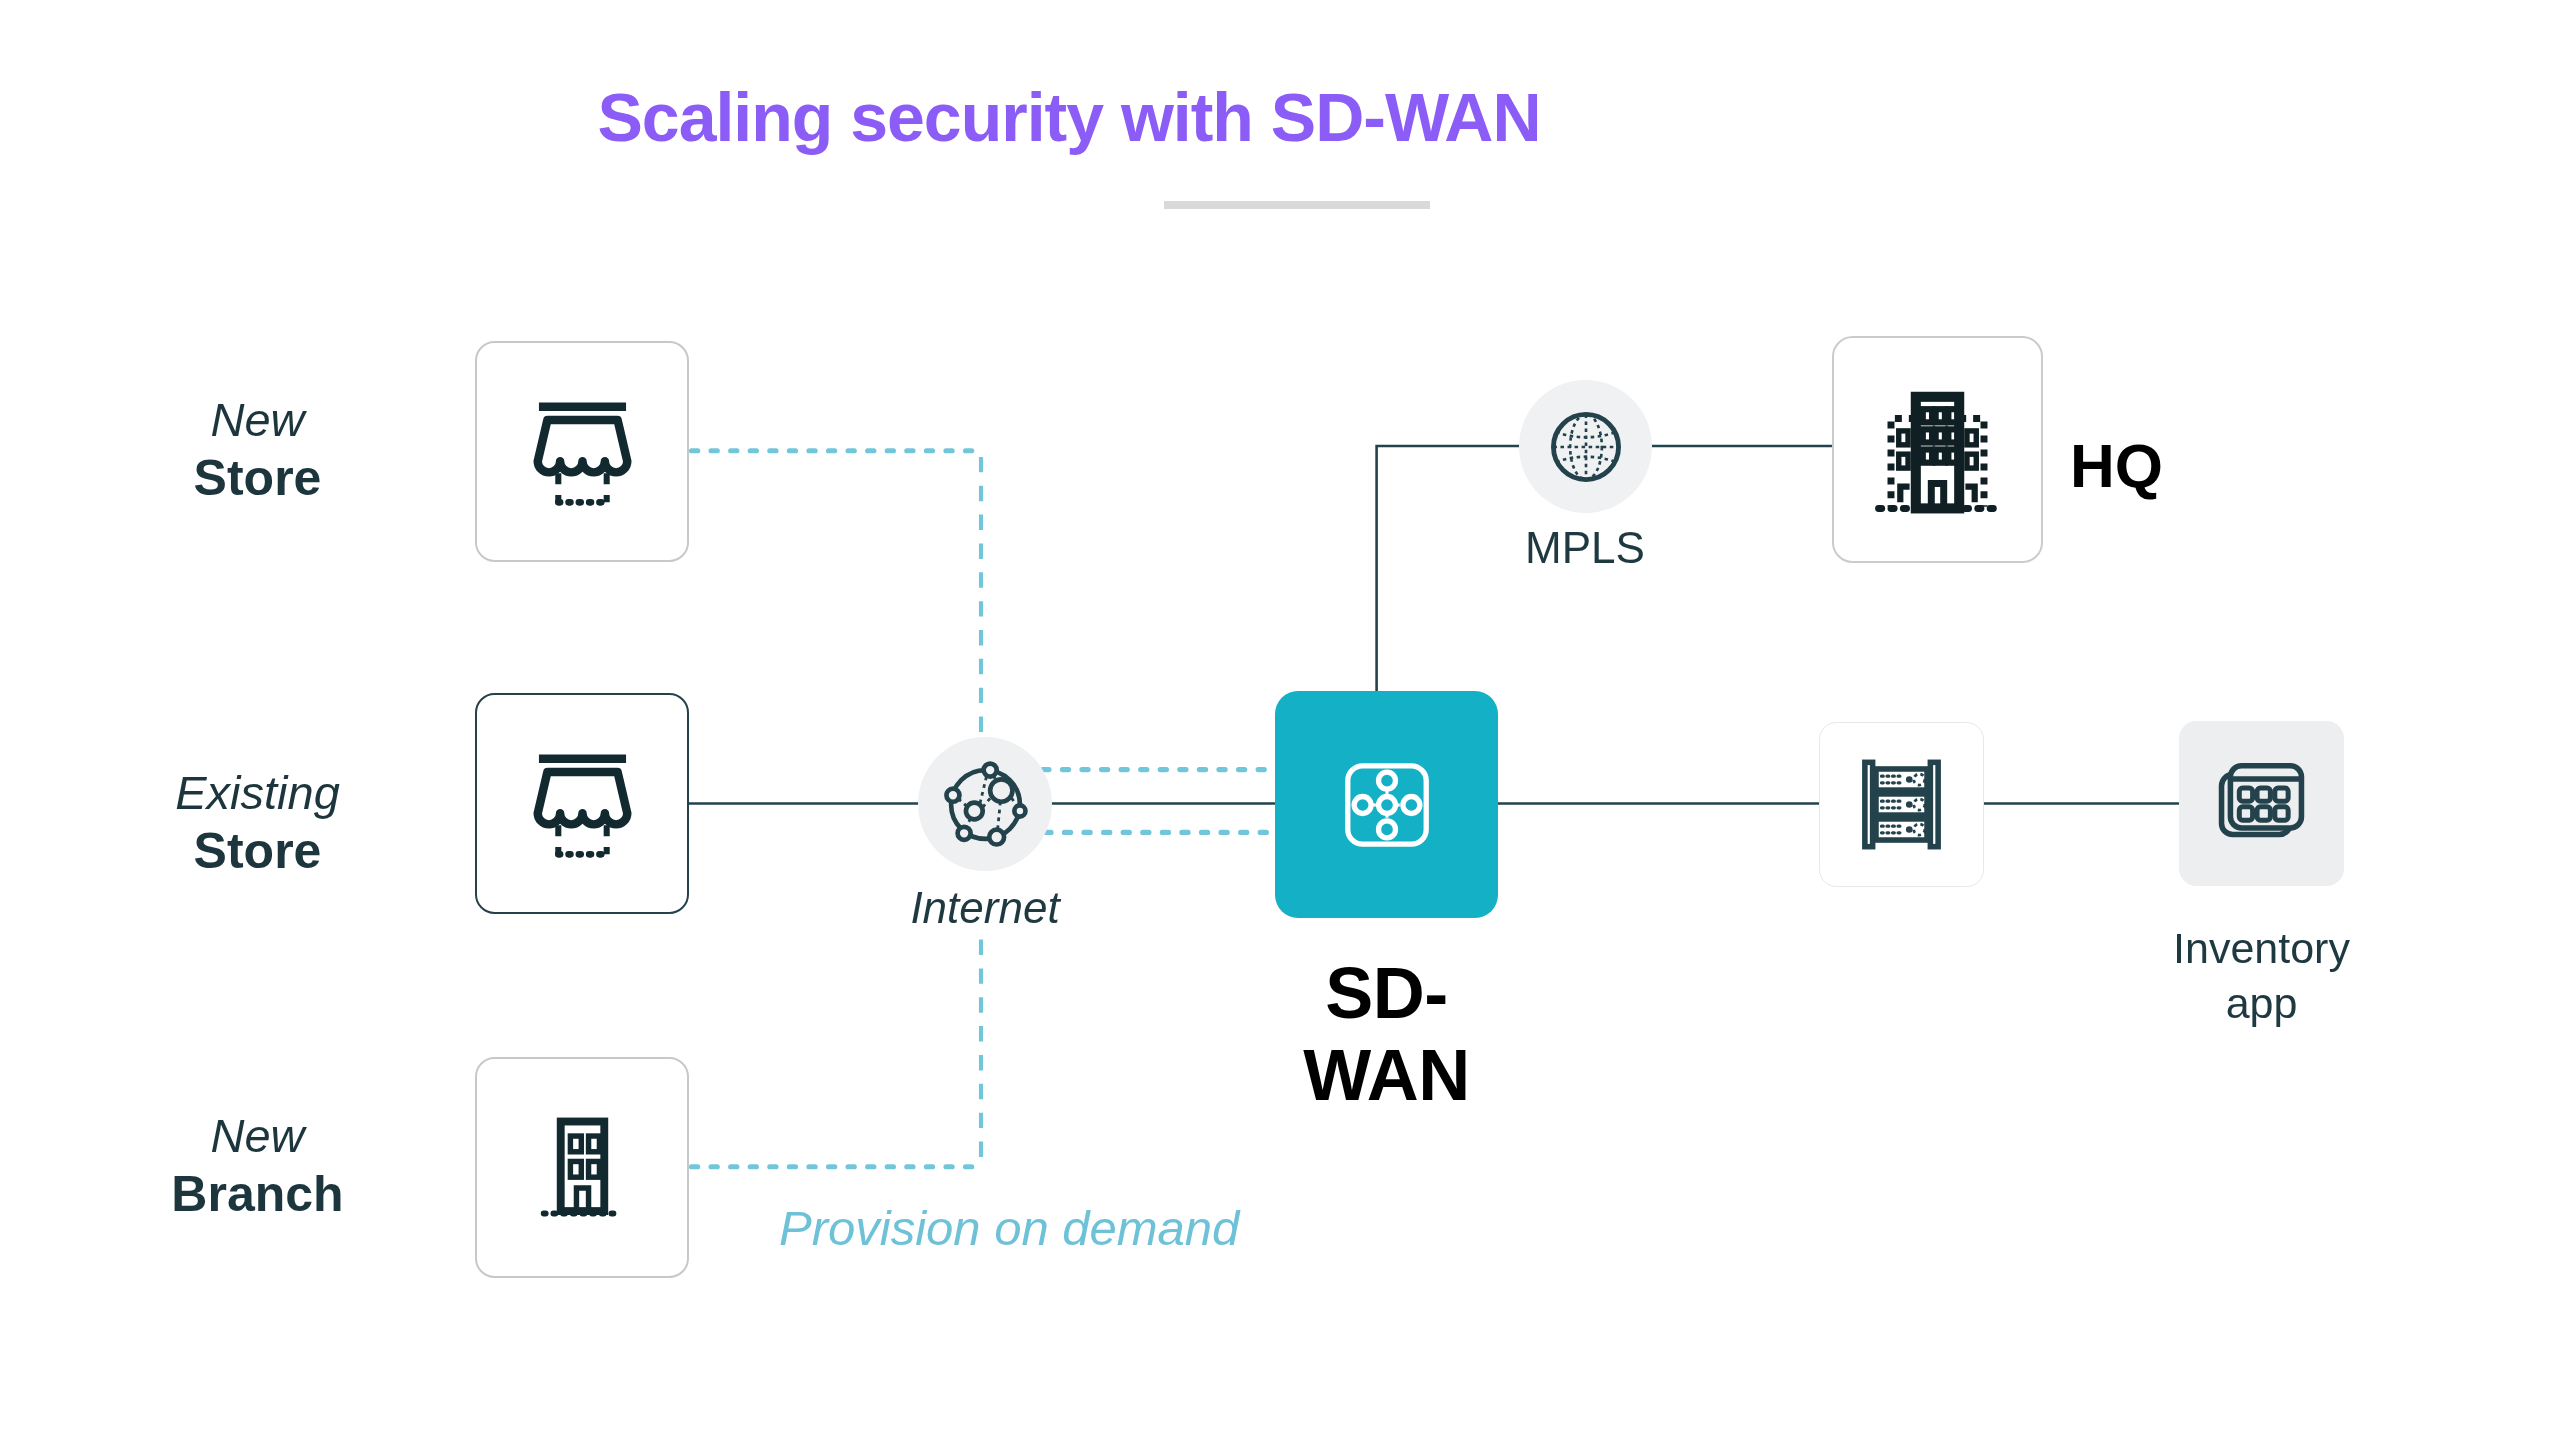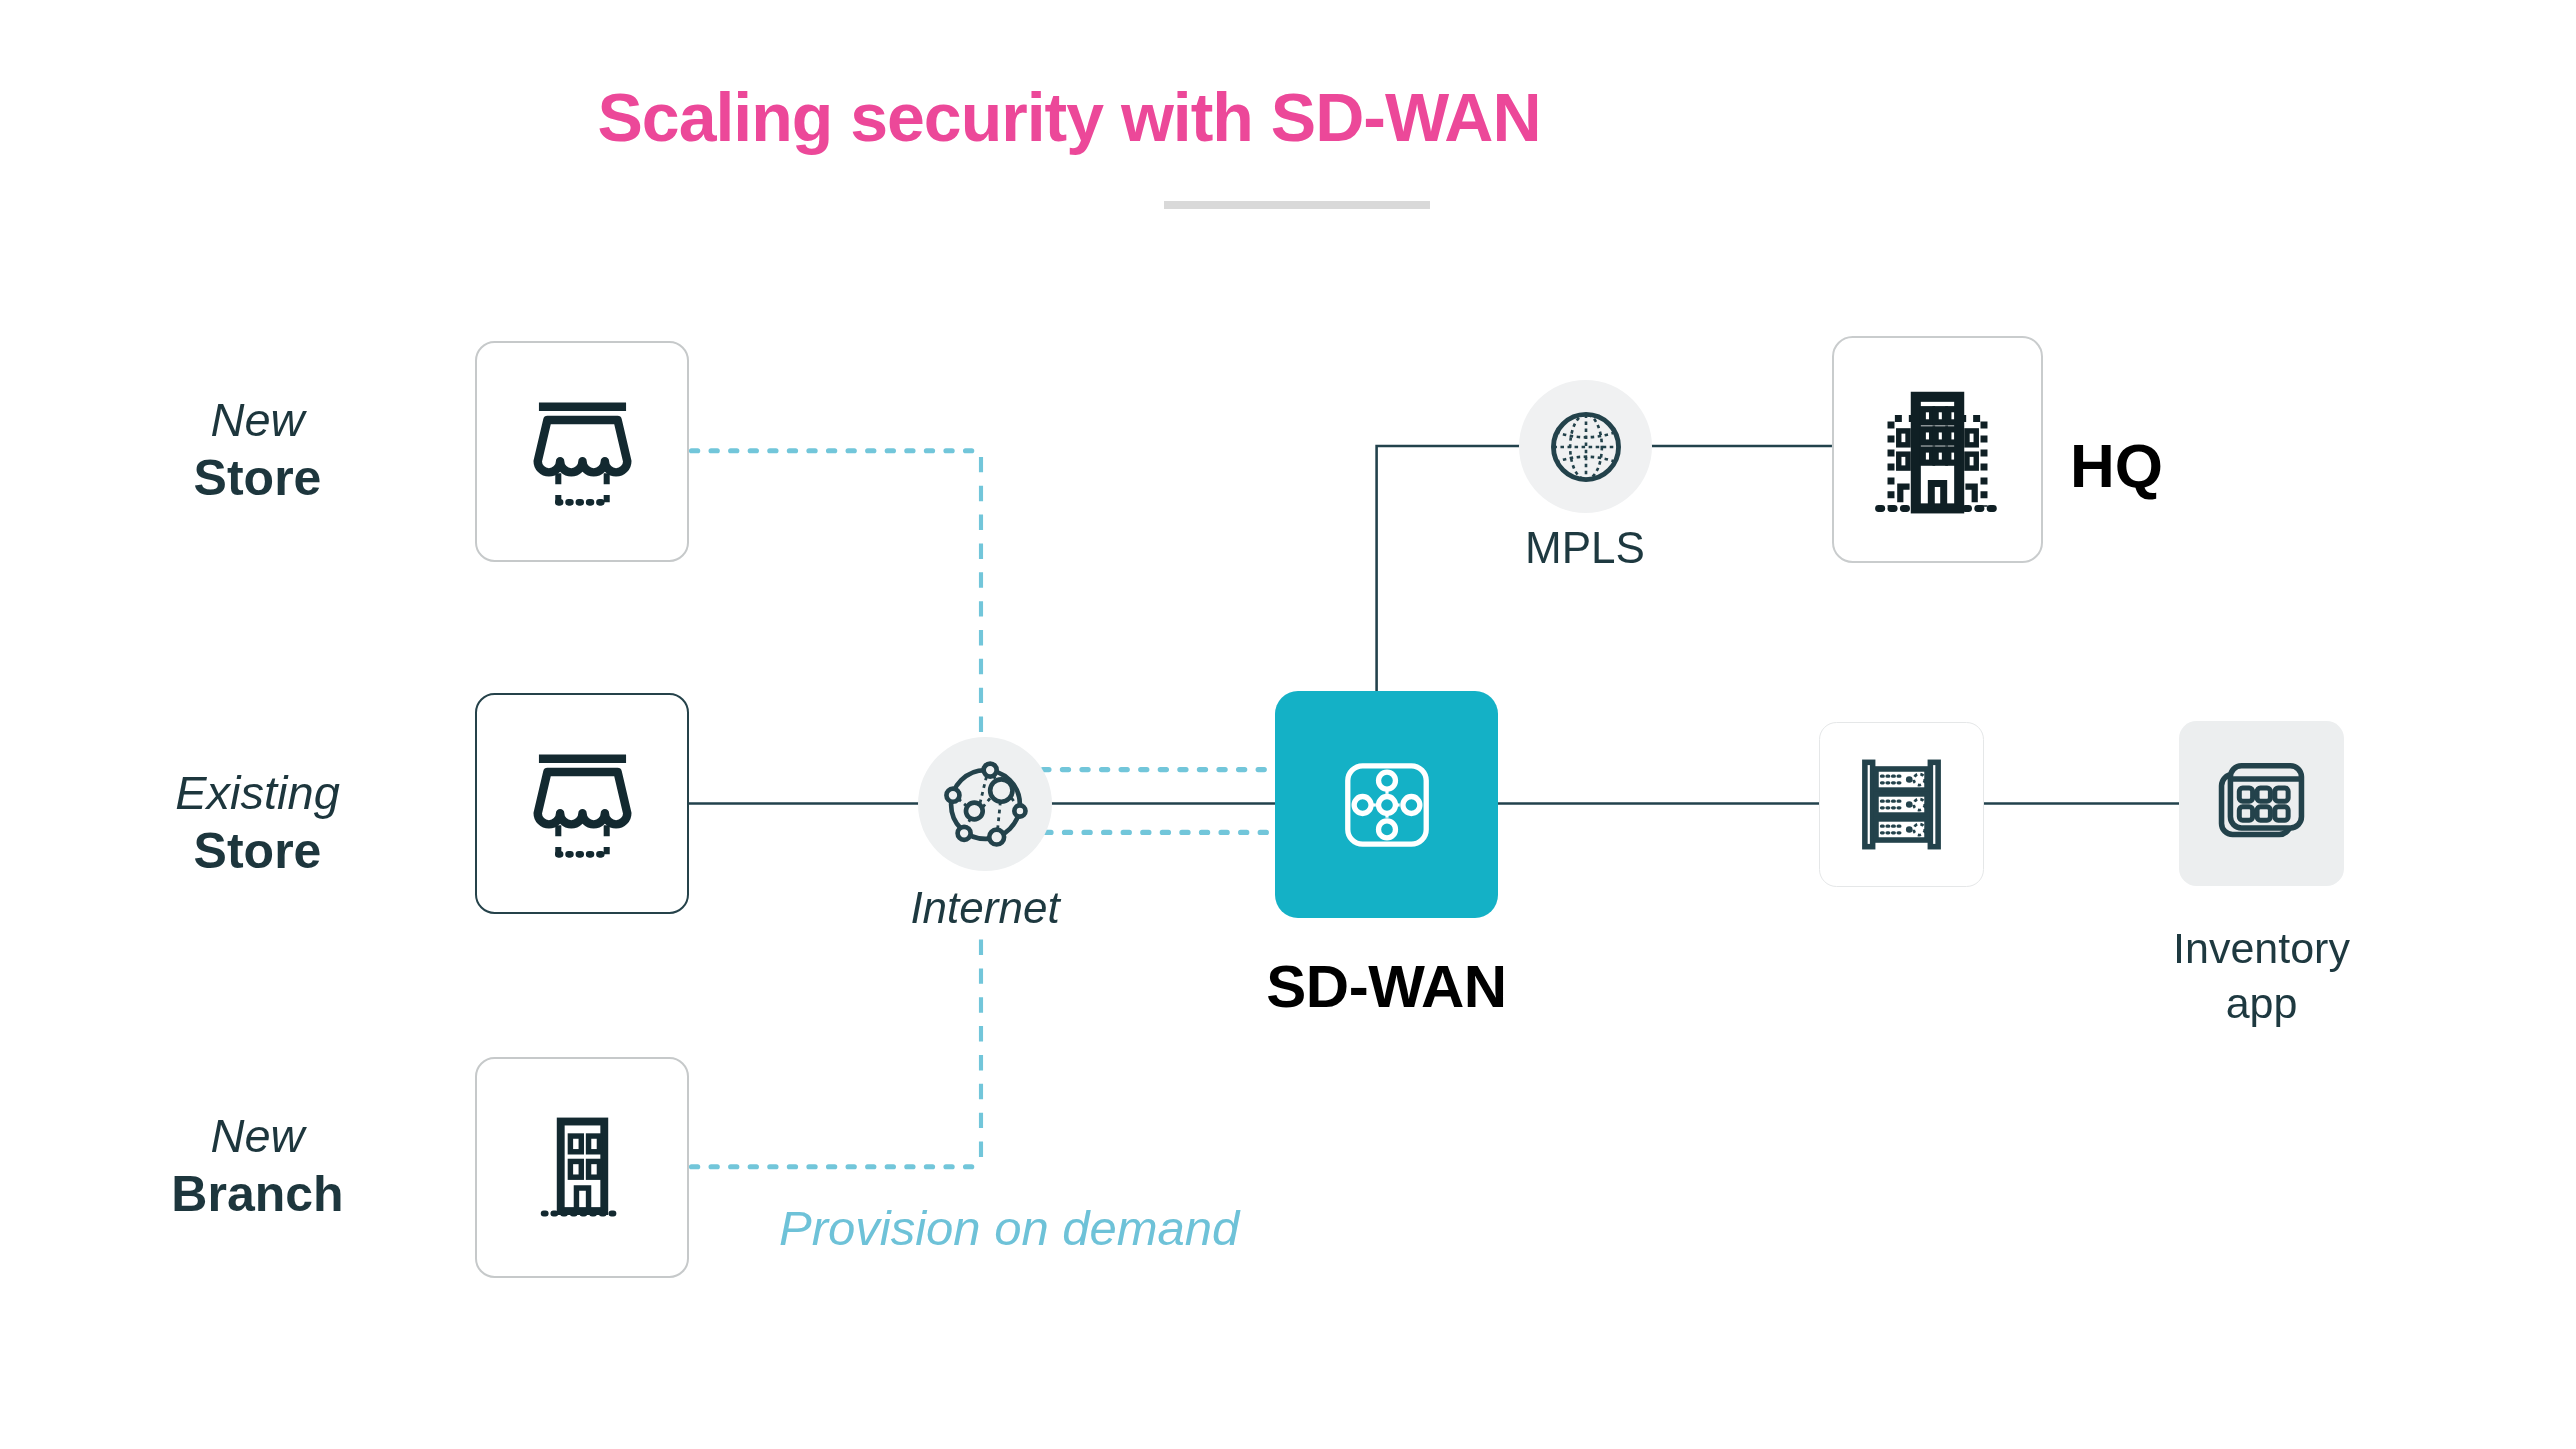--- a/index.html
+++ b/index.html
@@ -15,21 +15,21 @@
   .title{
     position:absolute;
     left:0; top:152;
     top:78px;
     width:2138px;
     margin:0;
     text-align:center;
     font-size:68px;
     font-weight:bold;
     letter-spacing:-1px;
-    color:#ec4899;
+    color:#8b5cf6;
   }
   .title-underline{
     position:absolute;
     left:1164px; top:201px;
     width:266px; height:7.7px;
     background:#d9d9d9;
   }
   
   .connections{
     position:absolute; left:0; top:0;
@@ -95,21 +95,21 @@
   }
   .internet-label{left:882px; top:883px; width:206px;font-style:italic;}
   .mpls-label{left:1482px; top:523px; width:206px;}
   .datacenter-label{left:1747px; top:921px; width:309px; font-size:43px;}
   .inventory-label{left:2107px; top:921px; width:309px; font-size:43px; line-height:55px;}
 
   .sdwan-label{
     position:absolute;
     left:1265px; top:952px; width:243px;
     text-align:center;
-    font-size:60px; font-weight:bold;
+    font-size:72px; font-weight:bold;
     color:#000000; z-index:2;
     letter-spacing:-0.5px;
   }
   .hq-label{
     position:absolute;
     left:2070px; top:430px; width:206px;
     text-align:left;
     font-size:62px; font-weight:bold;
     color:#000000; z-index:2;
   }

